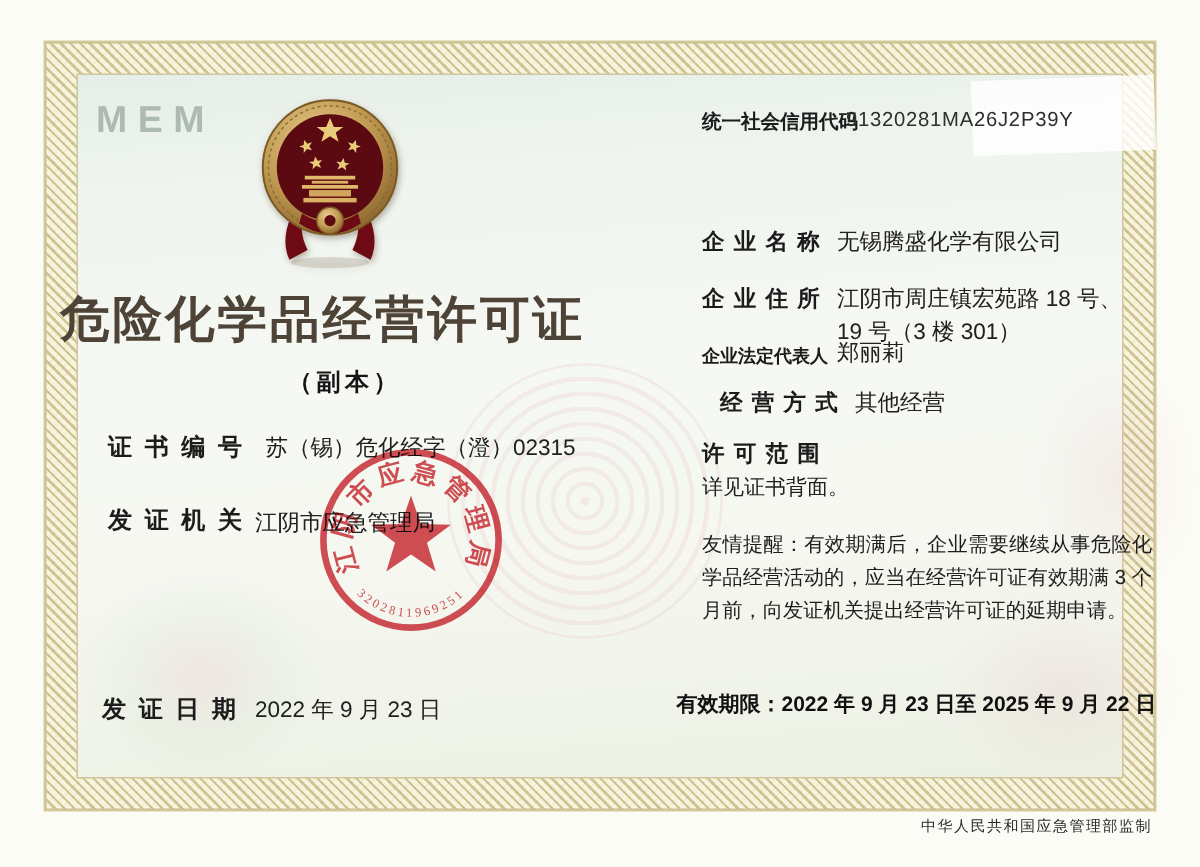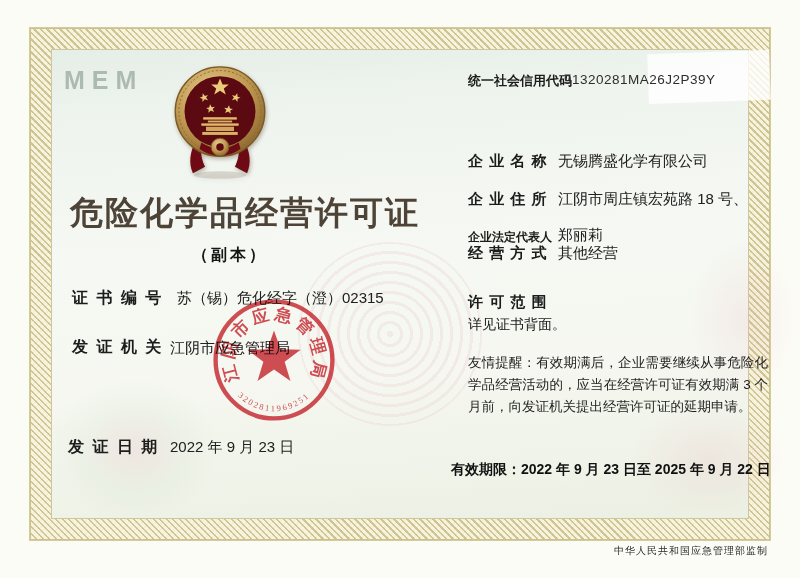--- a/index.html
+++ b/index.html
@@ -34,48 +34,48 @@
     background: radial-gradient(closest-side, rgba(228,175,185,.16), transparent); }
   .patch { position:absolute; left:648px; top:52px; width:122px; height:50px;
     background:rgba(255,255,255,.8); transform:rotate(-2deg); }
 
   .mem { position:absolute; left:64px; top:66px; font-size:25px; font-weight:700;
     letter-spacing:7px; color:#9fada6; opacity:.8; }
 
   .emblem { position:absolute; left:164px; top:60px; width:112px; height:120px;
     filter: drop-shadow(1px 2px 2px rgba(60,40,20,.35)); }
 
-  .title { position:absolute; left:40px; top:191px; width:380px; text-align:right;
+  .title { position:absolute; left:40px; top:191px; width:380px; text-align:left;
     font-family:"Liberation Serif","DejaVu Serif",serif;
     font-size:33px; font-weight:700; letter-spacing:2px; color:#4e4337; }
   .subtitle { position:absolute; left:40px; top:245px; width:380px; text-align:center;
     font-size:16px; font-weight:700; letter-spacing:3px; color:#151515; }
 
   .lbl { font-weight:700; color:#1c1c1c; }
   .val { font-weight:500; color:#202020; }
 
   .row-certno  { position:absolute; left:72px;  top:288px; font-size:16px; letter-spacing:2px; }
   .row-certno  .val { position:absolute; left:105px; top:1px; width:260px; font-size:15px; letter-spacing:0; }
   .row-issuer  { position:absolute; left:72px;  top:337px; font-size:16px; letter-spacing:2px; }
   .row-issuer  .val { position:absolute; left:98px; top:2px; width:220px; font-size:15px; letter-spacing:0; }
-  .row-issdate { position:absolute; left:68px;  top:437px; font-size:16px; letter-spacing:2px; }
+  .row-issdate { position:absolute; left:68px;  top:463px; font-size:16px; letter-spacing:2px; }
   .row-issdate .val { position:absolute; left:102px; top:1px; width:220px; font-size:15px; letter-spacing:0; }
 
   .row-code { position:absolute; left:468px; top:72px; font-size:13px; }
   .row-code .val { position:absolute; left:96px; top:0; width:190px; font-size:13.5px; letter-spacing:.5px; color:#2e2e2e; }
 
   .r-label { position:absolute; left:468px; font-size:15px; font-weight:700; color:#1c1c1c; letter-spacing:1px; }
   .r-value { position:absolute; left:558px; font-size:15px; color:#202020; width:215px; }
 
   .y-name  { top:152px; }
   .y-addr  { top:190px; }
   .y-addr2 { top:212px; }
   .y-rep   { top:229px; font-size:12px; letter-spacing:0; }
   .y-repv  { top:226px; }
-  .y-mode  { top:244px; }
+  .y-mode  { top:259px;margin-left:12px; }
   .y-scope { top:293px; }
   .y-scoped{ position:absolute; left:468px; top:316px; font-size:14px; color:#202020; }
 
   .reminder { position:absolute; left:468px; top:352px; width:300px;
     font-size:13.5px; line-height:1.62; color:#1e1e1e; text-align:justify; }
 
   .validity { position:absolute; left:451px; top:461px; font-size:14px; font-weight:600; color:#111; }
 
   .footer-note { position:absolute; left:560px; top:544px; width:208px; text-align:right;
     font-size:10px; color:#2b2b2b; letter-spacing:1px; }
@@ -156,20 +156,21 @@
   <div class="row-code">
     <span class="lbl">统一社会信用代码</span>
     <span class="val">91320281MA26J2P39Y</span>
   </div>
 
   <div class="r-label y-name">企 业 名 称</div>
   <div class="r-value y-name">无锡腾盛化学有限公司</div>
 
   <div class="r-label y-addr">企 业 住 所</div>
   <div class="r-value y-addr">江阴市周庄镇宏苑路 18 号、</div>
+  <div class="r-value y-addr2">19 号（3 楼 301）</div>
 
   <div class="r-label y-rep">企业法定代表人</div>
   <div class="r-value y-repv">郑丽莉</div>
 
   <div class="r-label y-mode">经 营 方 式</div>
   <div class="r-value y-mode">其他经营</div>
 
   <div class="r-label y-scope">许 可 范 围</div>
   <div class="y-scoped">详见证书背面。</div>
 

